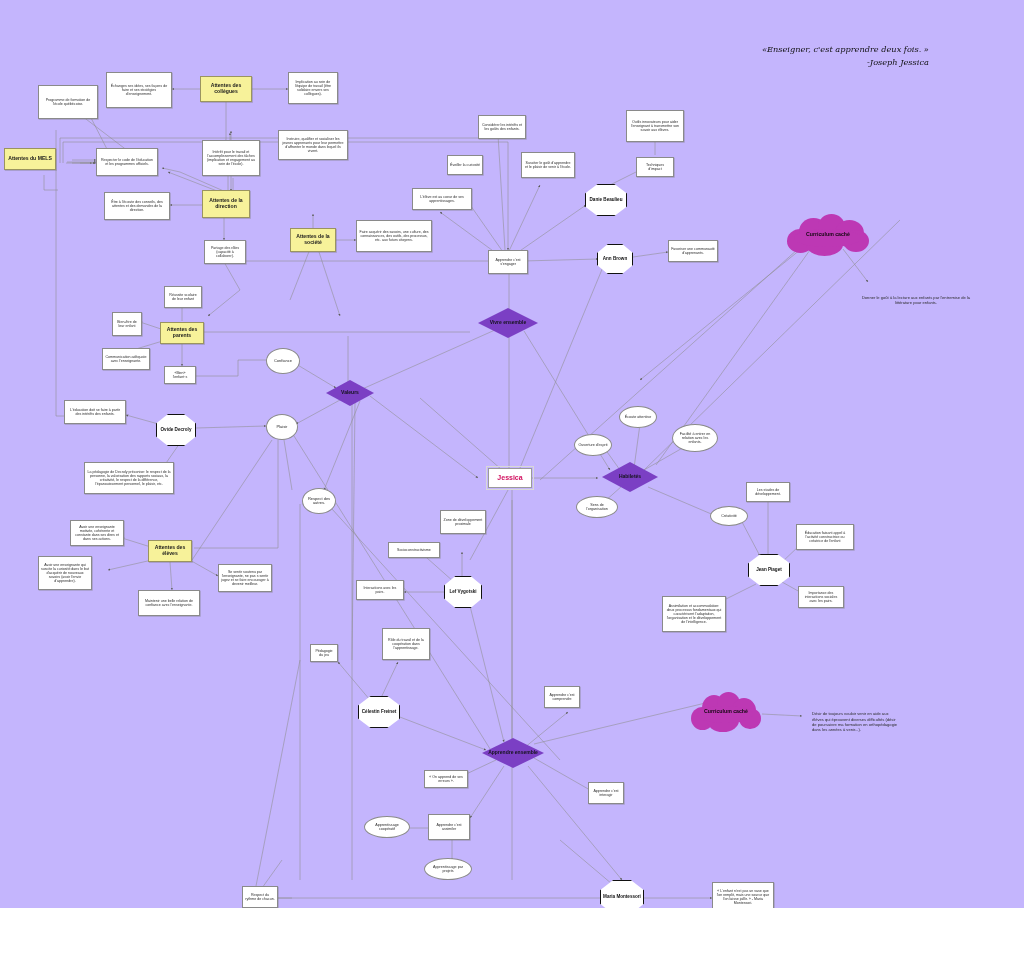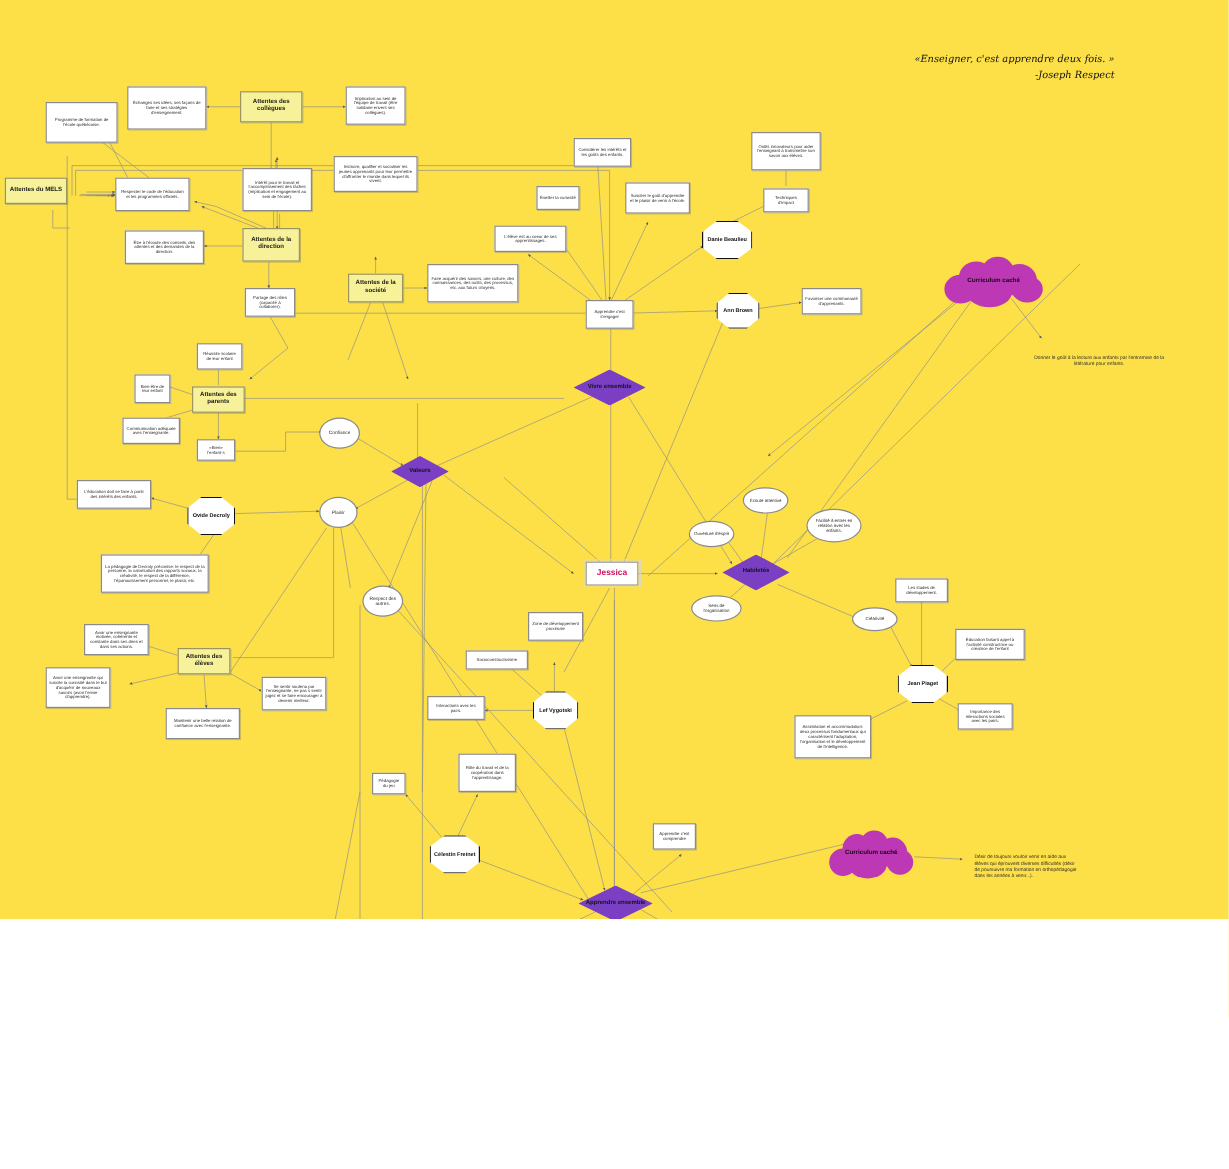--- a/index.html
+++ b/index.html
@@ -4,22 +4,22 @@
 <title>Carte conceptuelle</title>
 <style>
   html,body{margin:0;padding:0;background:#ffffff;}
   body{
     font-family:"Liberation Sans", sans-serif;
     color:#1a1a1a;
   }
   #canvas{
     position:relative;
     width:1024px;
-    height:766px;
-    background:#fde047;
+    height:908px;
+    background:#c4b5fd;
     overflow:hidden;
   }
   #edge-layer{
     position:absolute;
     left:0;top:0;
     width:1024px;height:974px;
     pointer-events:none;
   }
   .node{
     position:absolute;
@@ -297,21 +297,21 @@
 
       <path class="edge" d="M300,504 L300,880"></path>
       <path class="edge" d="M322,498 L560,760"></path>
       <path class="edge" d="M640,474 L900,220"></path>
       <path class="edge" d="M352,404 L352,880"></path>
     </g>
   </svg>
 
   <div id="quote" style="left:762px;top:44px;">
     <span>«Enseigner, c'est apprendre deux fois. »</span>
-    <span class="author">-Joseph Respect</span>
+    <span class="author">-Joseph Jessica</span>
   </div>
 
   <div class="node n-rect" style="left:38px;top:85px;width:60px;height:34px;">
       <span>Programme de formation de l'école québécoise.</span>
     </div>
   <div class="node n-rect" style="left:106px;top:72px;width:66px;height:36px;">
       <span>Échanges ses idées, ses façons de faire et ses stratégies d'enseignement.</span>
     </div>
   <div class="node n-yellow" style="left:200px;top:76px;width:52px;height:26px;">
       <span>Attentes des collègues</span>

